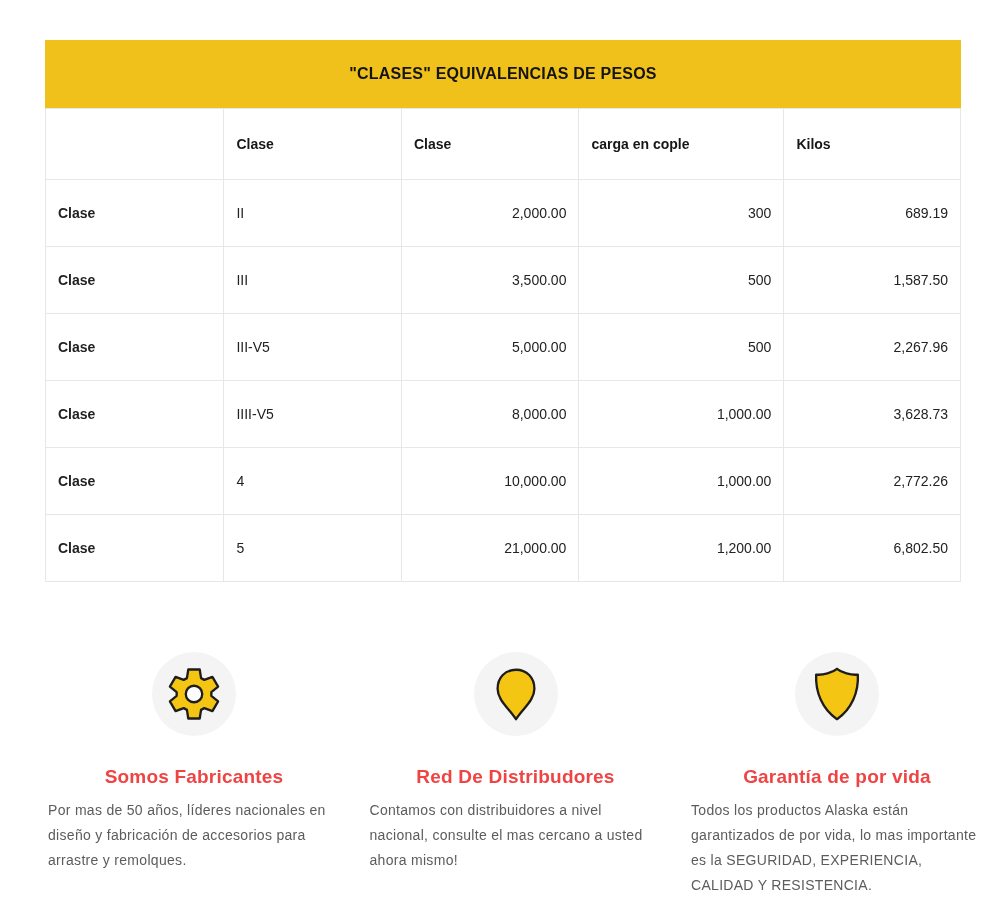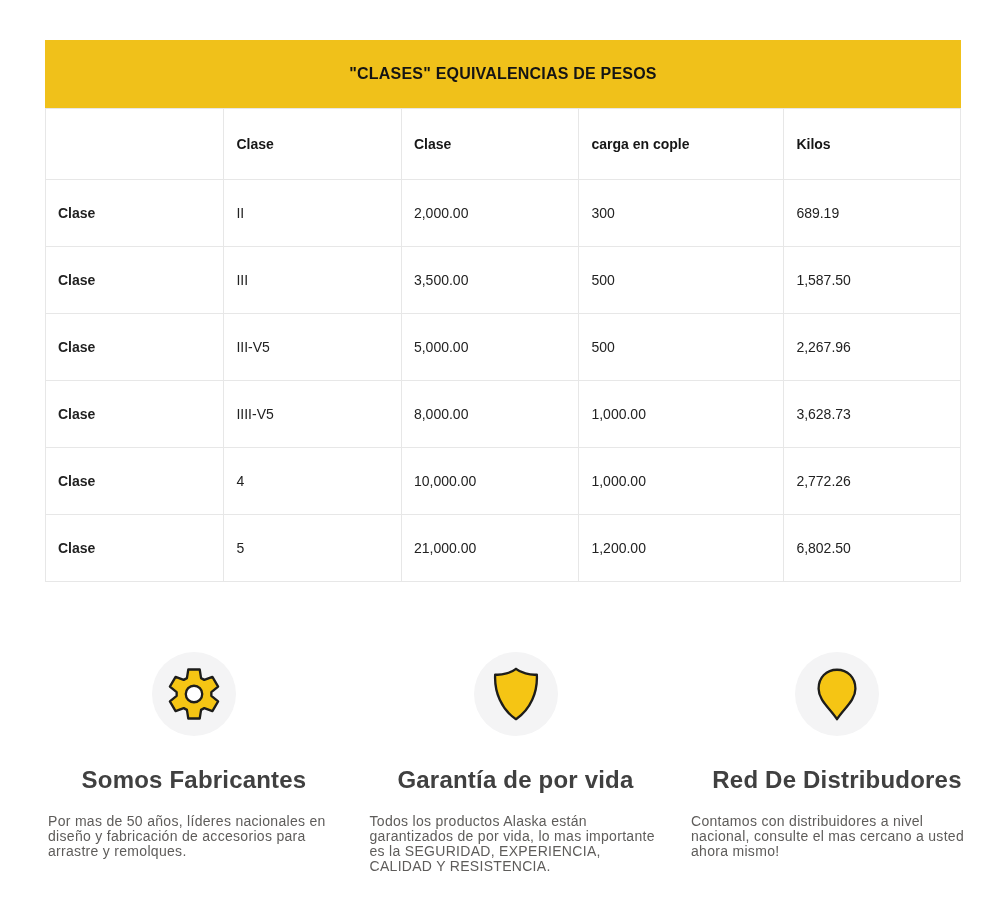--- a/index.html
+++ b/index.html
@@ -49,21 +49,21 @@
     font-weight: 700;
     color: #171717;
   }
   table.eq td { height: 67px; }
   .col-label { width: 19.5%; }
   .col-clase { width: 19.4%; }
   .col-libras { width: 19.4%; }
   .col-carga { width: 22.4%; }
   .col-kilos { width: 19.3%; }
   td.rowlabel { font-weight: 700; color: #171717; }
-  td.num { text-align: left; }
+  td.num { text-align: right; }
 
   
   .features {
     margin: 70px 0 0 48px;
     width: 935px;
     display: flex;
     justify-content: space-between;
   }
   .feature { width: 292px; }
   .icon-circle {
@@ -72,29 +72,29 @@
     border-radius: 50%;
     background: #f4f4f5;
     margin: 0 auto;
     display: flex;
     align-items: center;
     justify-content: center;
   }
   .feature h3 {
     margin-top: 30px;
     text-align: center;
-    font-size: 24px;
+    font-size: 19px;
     font-weight: 700;
-    color: #404040;
+    color: #ef4444;
     letter-spacing: .2px;
   }
   .feature p {
-    margin-top: 20px;
+    margin-top: 10px;
     font-size: 14px;
-    line-height: 15px;
+    line-height: 25px;
     color: #5e5c5a;
     letter-spacing: .3px;
     text-align: left;
   }
   .icon-circle svg { display: block; }
 </style>
 </head>
 <body>
 
 <div class="page">
@@ -176,31 +176,31 @@
           <circle cx="32" cy="32" r="8.5" fill="#ffffff" stroke="#1D1D1B" stroke-width="2.4"></circle>
         </svg>
       </div>
       <h3>Somos Fabricantes</h3>
       <p>Por mas de 50 años, líderes nacionales en diseño y fabricación de accesorios para arrastre y remolques.</p>
     </div>
 
     <div class="feature">
       <div class="icon-circle">
         <svg width="62" height="62" viewBox="0 0 64 64">
+          <path d="M32,58 C25,47 13,38.5 13,26.5 C13,15 21,7 32,7 C43,7 51,15 51,26.5 C51,38.5 39,47 32,58 Z" fill="#F5C514" stroke="#1D1D1B" stroke-width="2.4" stroke-linejoin="round"></path>
+        </svg>
+      </div>
+      <h3>Red De Distribudores</h3>
+      <p>Contamos con distribuidores a nivel nacional, consulte el mas cercano a usted ahora mismo!</p>
+    </div>
+
+    <div class="feature">
+      <div class="icon-circle">
+        <svg width="62" height="62" viewBox="0 0 64 64">
           <path d="M32,6 C36.5,9.8 46.5,12.8 53.5,12 C54.5,30 47,48 32,58 C17,48 9.5,30 10.5,12 C17.5,12.8 27.5,9.8 32,6 Z" fill="#F5C514" stroke="#1D1D1B" stroke-width="2.4" stroke-linejoin="round"></path>
         </svg>
       </div>
       <h3>Garantía de por vida</h3>
       <p>Todos los productos Alaska están garantizados de por vida, lo mas importante es la SEGURIDAD, EXPERIENCIA, CALIDAD Y RESISTENCIA.</p>
     </div>
 
-    <div class="feature">
-      <div class="icon-circle">
-        <svg width="62" height="62" viewBox="0 0 64 64">
-          <path d="M32,58 C25,47 13,38.5 13,26.5 C13,15 21,7 32,7 C43,7 51,15 51,26.5 C51,38.5 39,47 32,58 Z" fill="#F5C514" stroke="#1D1D1B" stroke-width="2.4" stroke-linejoin="round"></path>
-        </svg>
-      </div>
-      <h3>Red De Distribudores</h3>
-      <p>Contamos con distribuidores a nivel nacional, consulte el mas cercano a usted ahora mismo!</p>
-    </div>
-
   </section>
 </div>
 
 </body></html>

